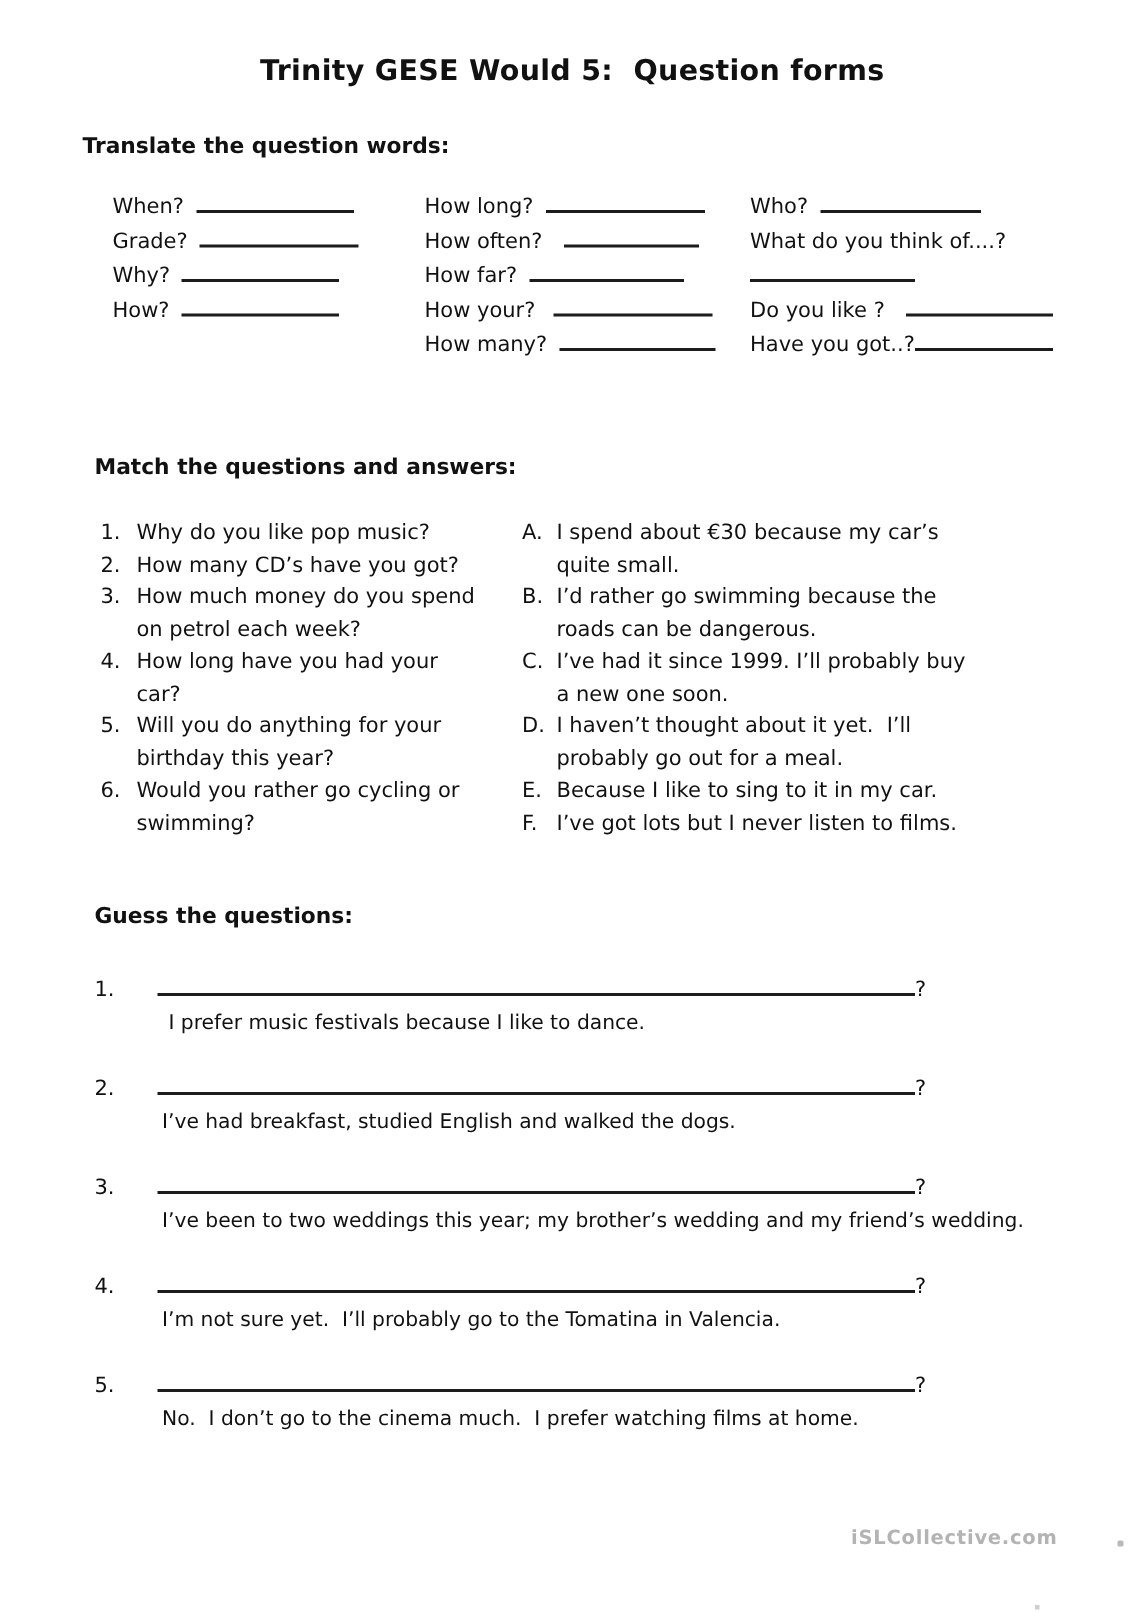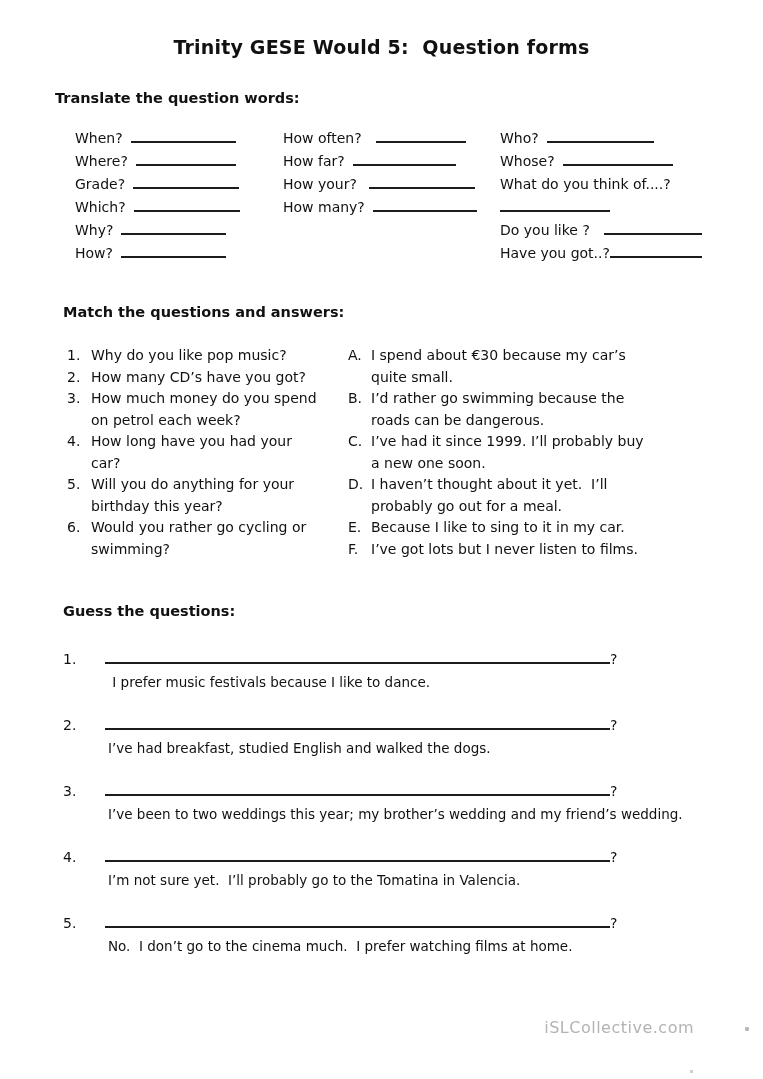--- a/index.html
+++ b/index.html
@@ -77,22 +77,22 @@
   .g-answer {
     margin-left: 45px; margin-top: 3px;
     font-size: 13.5px;
     width: 662px;
     white-space: pre-wrap;
     line-height: 19px;
   }
 
   
   .watermark {
-    position: absolute; top: 1018px; right: 69px;
-    font-size: 16px; font-weight: normal;
+    position: absolute; top: 1018px; right: 58px;
+    font-size: 13px; font-weight: bold;
     color: #b3b3b6;
     letter-spacing: 0.5px;
   }
   .wm-dot {
     position: absolute; top: 1027px; right: 14px;
     width: 4px; height: 4px; background: #b9b9bc; border-radius: 1px;
   }
   .wm-speck {
     position: absolute; top: 1070px; left: 690px;
     width: 3px; height: 3px; background: #cfcfd2;
@@ -101,35 +101,33 @@
 </head>
 <body>
 
 <div class="page-title">Trinity GESE Would 5:  Question forms</div>
 
 <div class="sec-heading h-translate">Translate the question words:</div>
 
 <div class="translate-grid">
   <div class="t-col t-col1">
     <div class="t-row"><span>When?</span><span class="blank" style="width:105px"></span></div>
-    <div class="t-row"><span>Where?</span><span class="blank" style="width:100px"></span></div>
     <div class="t-row"><span>Grade?</span><span class="blank" style="width:106px"></span></div>
-    <div class="t-row"><span>Which?</span><span class="blank" style="width:106px"></span></div>
     <div class="t-row"><span>Why?</span><span class="blank" style="width:105px"></span></div>
     <div class="t-row"><span>How?</span><span class="blank" style="width:105px"></span></div>
   </div>
   <div class="t-col t-col2">
+    <div class="t-row"><span>How long?</span><span class="blank" style="width:106px"></span></div>
     <div class="t-row"><span>How often?</span><span class="blank" style="width:90px;margin-left:14px"></span></div>
     <div class="t-row"><span>How far?</span><span class="blank" style="width:103px"></span></div>
     <div class="t-row"><span>How your?</span><span class="blank" style="width:106px;margin-left:12px"></span></div>
     <div class="t-row"><span>How many?</span><span class="blank" style="width:104px"></span></div>
   </div>
   <div class="t-col t-col3">
     <div class="t-row"><span>Who?</span><span class="blank" style="width:107px"></span></div>
-    <div class="t-row"><span>Whose?</span><span class="blank" style="width:110px"></span></div>
     <div class="t-row"><span>What do you think of....?</span></div>
     <div class="t-row"><span></span><span class="blank no-gap" style="width:110px"></span></div>
     <div class="t-row"><span>Do you like ?</span><span class="blank" style="width:98px;margin-left:14px"></span></div>
     <div class="t-row"><span>Have you got..?</span><span class="blank no-gap" style="width:92px"></span></div>
   </div>
 </div>
 
 <div class="sec-heading h-match">Match the questions and answers:</div>
 
 <div class="match-cols">

